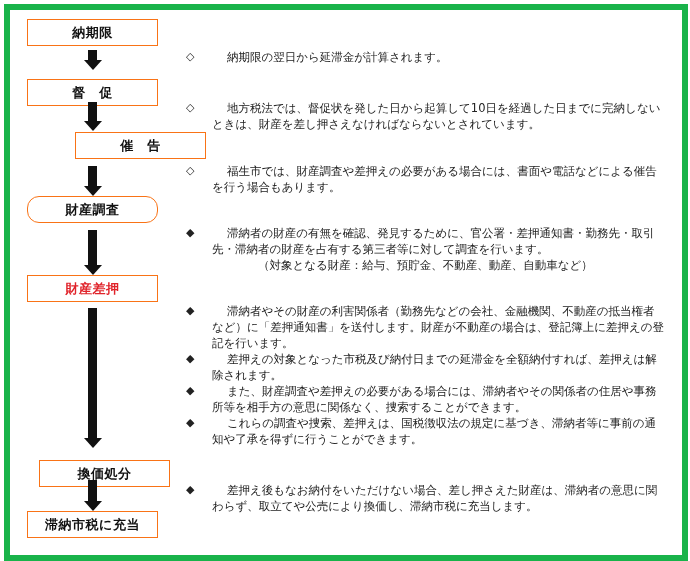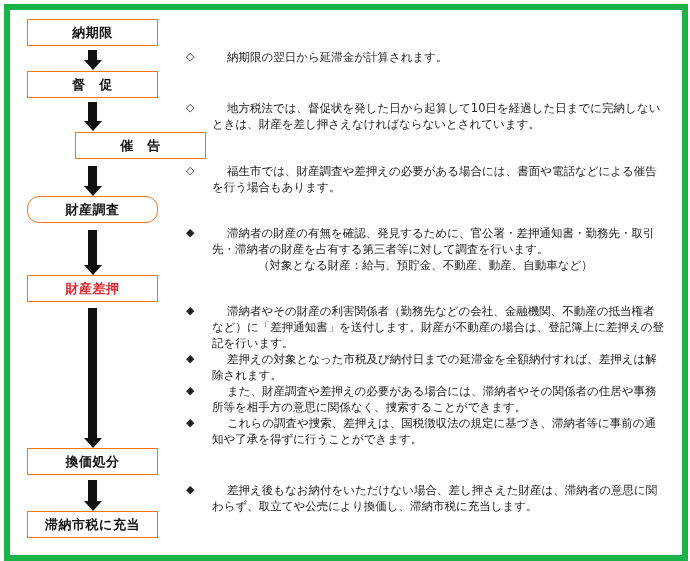--- a/index.html
+++ b/index.html
@@ -22,33 +22,33 @@
   .item .txt { display:block; text-indent:1.3em; }
 </style>
 </head>
 <body>
 
 <div class="frame"></div>
 
 <div class="box" style="top:19px;">
     <span>納期限</span>
   </div>
-<div class="box" style="top:71px;">
+<div class="box" style="top:79px;">
     <span>督　促</span>
   </div>
 <div class="box" style="top:132px;margin-left:48px;">
     <span>催　告</span>
   </div>
 <div class="box" style="top:196px;border-radius:12px;">
     <span>財産調査</span>
   </div>
 <div class="box red" style="top:275px;">
     <span>財産差押</span>
   </div>
-<div class="box" style="top:448px;">
+<div class="box" style="top:460px;margin-left:12px;">
     <span>換価処分</span>
   </div>
 <div class="box" style="top:511px;">
     <span>滞納市税に充当</span>
   </div>
 
 <div class="shaft" style="top:50px;height:10px;"></div>
 <div class="head" style="top:60px;"></div>
 
 <div class="shaft" style="top:102px;height:19px;"></div>

